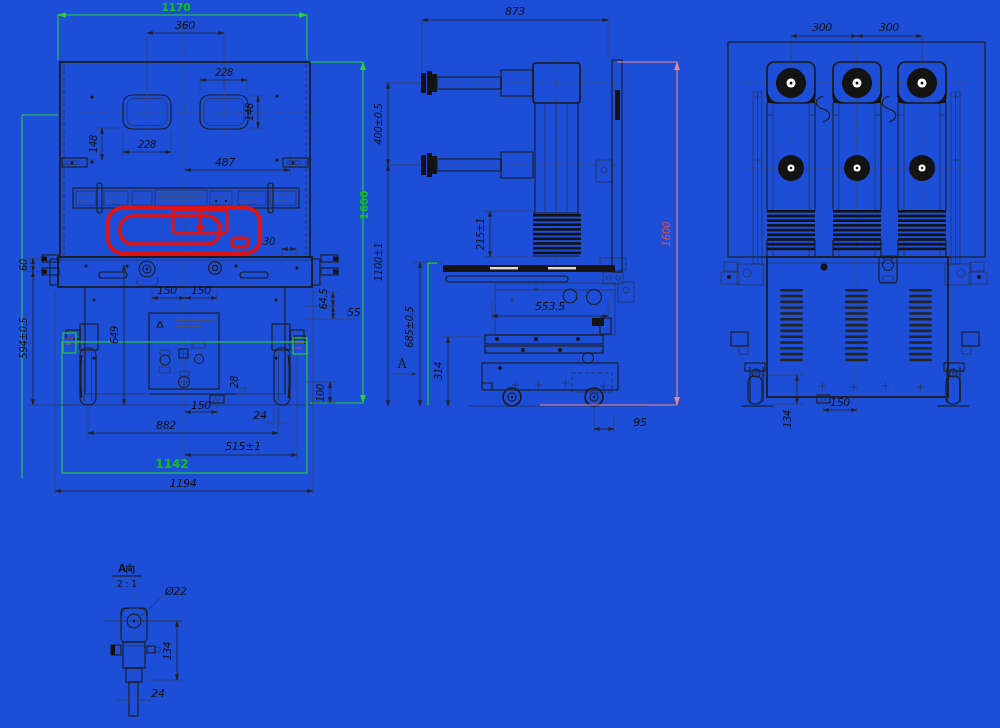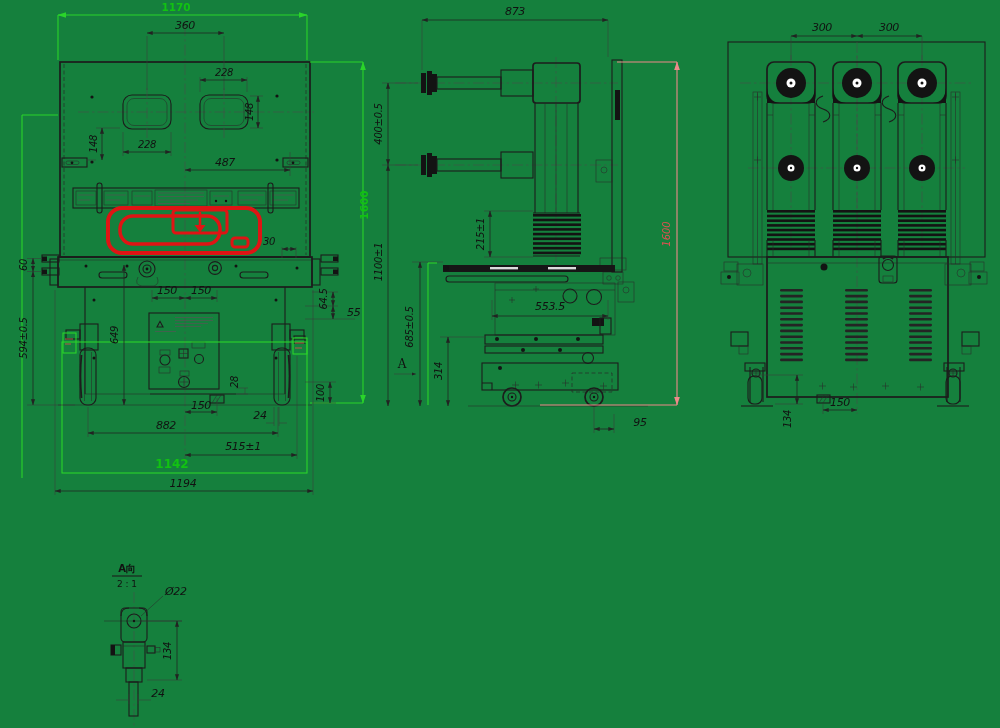--- a/index.html
+++ b/index.html
@@ -1,16 +1,16 @@
 <!DOCTYPE html>
 <html><head>
 <meta charset="utf-8">
 <style>
   html,body{margin:0;padding:0;background:#ffffff;}
-  #canvas{position:relative;width:1000px;height:728px;background:#15803d;overflow:hidden;
+  #canvas{position:relative;width:1000px;height:728px;background:#1d4ed8;overflow:hidden;
           font-family:"DejaVu Sans",sans-serif;}
   svg{position:absolute;left:0;top:0;}
   .ol{fill:none;stroke:#1c1c1c;stroke-width:1.1;}
   .ol2{fill:none;stroke:#1c1c1c;stroke-width:1.7;}
   .thin{fill:none;stroke:#2a2a2a;stroke-width:0.55;}
   .ext{fill:none;stroke:#3a3a3a;stroke-width:0.55;}
   .dim{fill:none;stroke:#222;stroke-width:0.75;marker-start:url(#ar);marker-end:url(#ar);}
   .dimg{fill:none;stroke:#2ad42a;stroke-width:1.1;marker-start:url(#arg);marker-end:url(#arg);}
   .dimr{fill:none;stroke:#ef8a8a;stroke-width:1.1;}
   .cl{fill:none;stroke:#4a4a4a;stroke-width:0.55;stroke-dasharray:11 3 2.5 3;}

